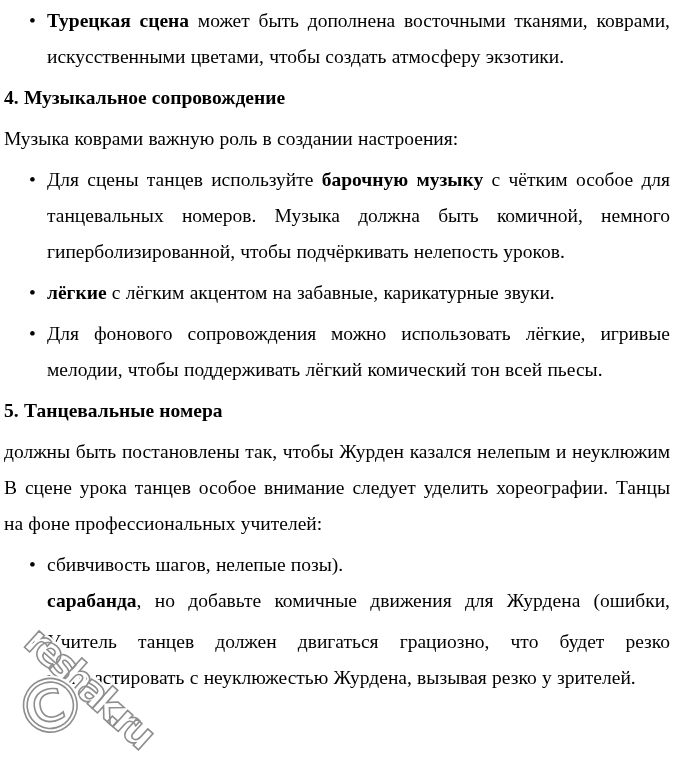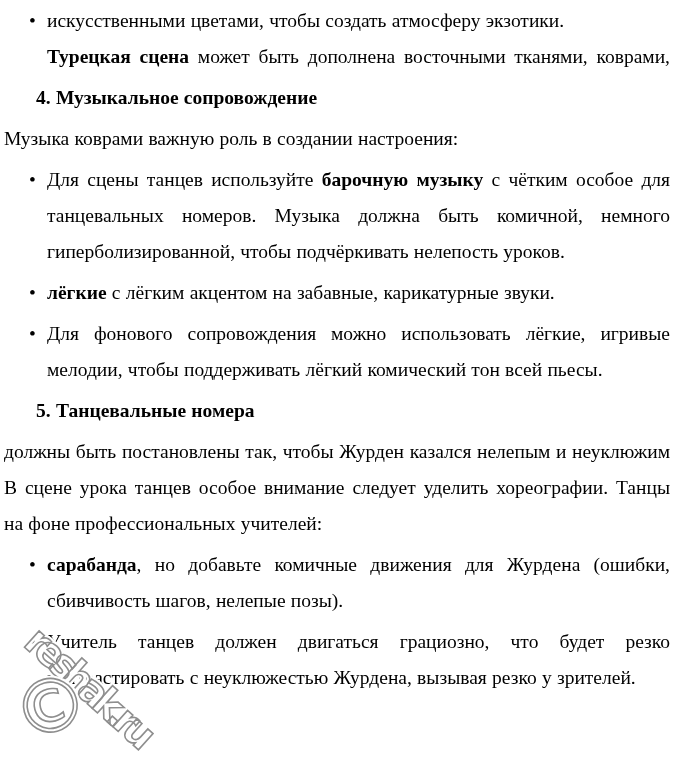--- a/index.html
+++ b/index.html
@@ -20,21 +20,21 @@
   .block { margin: 5px 0; }
   .block:first-child { margin-top: 0; }
   .line {
     font-size: 19.5px;
     line-height: 36px;
     text-align: justify;
     text-align-last: justify;
     word-spacing: 0.02em;
   }
   .line.last { text-align-last: left; }
-  .heading .line { font-weight: bold; text-align-last: left; margin-left: 32px; }
+  .heading .line { font-weight: bold; text-align-last: left; }
   .bullet { margin-left: 43px; position: relative; }
   .bullet .marker {
     position: absolute;
     left: -18px;
     top: 0;
     font-size: 19.5px;
     line-height: 36px;
   }
   .watermark {
     position: absolute;
@@ -57,22 +57,22 @@
   }
 </style>
 </head>
 <body>
 
 <div class="page">
 
   <div>
       <div class="block bullet">
         <span class="marker">•</span>
+        <div class="line"><b>Турецкая сцена</b><span> может быть дополнена восточными тканями, коврами,</span></div>
         <div class="line last"><span>искусственными цветами, чтобы создать атмосферу экзотики.</span></div>
-        <div class="line"><b>Турецкая сцена</b><span> может быть дополнена восточными тканями, коврами,</span></div>
       </div>
       <div class="block heading">
         <div class="line last"><b>4. Музыкальное сопровождение</b></div>
       </div>
       <div class="block paragraph">
         <div class="line last"><span>Музыка коврами важную роль в создании настроения:</span></div>
       </div>
       <div class="block bullet">
         <span class="marker">•</span>
         <div class="line"><span>Для сцены танцев используйте </span><b>барочную музыку</b><span> с чётким особое для</span></div>
@@ -91,22 +91,22 @@
       <div class="block heading">
         <div class="line last"><b>5. Танцевальные номера</b></div>
       </div>
       <div class="block paragraph">
         <div class="line"><span>должны быть постановлены так, чтобы Журден казался нелепым и неуклюжим</span></div>
         <div class="line"><span>В сцене урока танцев особое внимание следует уделить хореографии. Танцы</span></div>
         <div class="line last"><span>на фоне профессиональных учителей:</span></div>
       </div>
       <div class="block bullet">
         <span class="marker">•</span>
+        <div class="line last"><span>сбивчивость шагов, нелепые позы).</span></div>
         <div class="line"><b>сарабанда</b><span>, но добавьте комичные движения для Журдена (ошибки,</span></div>
-        <div class="line last"><span>сбивчивость шагов, нелепые позы).</span></div>
       </div>
       <div class="block bullet">
         <span class="marker">•</span>
         <div class="line"><span>Учитель танцев должен двигаться грациозно, что будет резко</span></div>
         <div class="line last"><span>контрастировать с неуклюжестью Журдена, вызывая резко у зрителей.</span></div>
       </div>
     </div>
 
   <div class="watermark">
     <svg width="210" height="199" viewBox="0 0 210 199" xmlns="http://www.w3.org/2000/svg">

